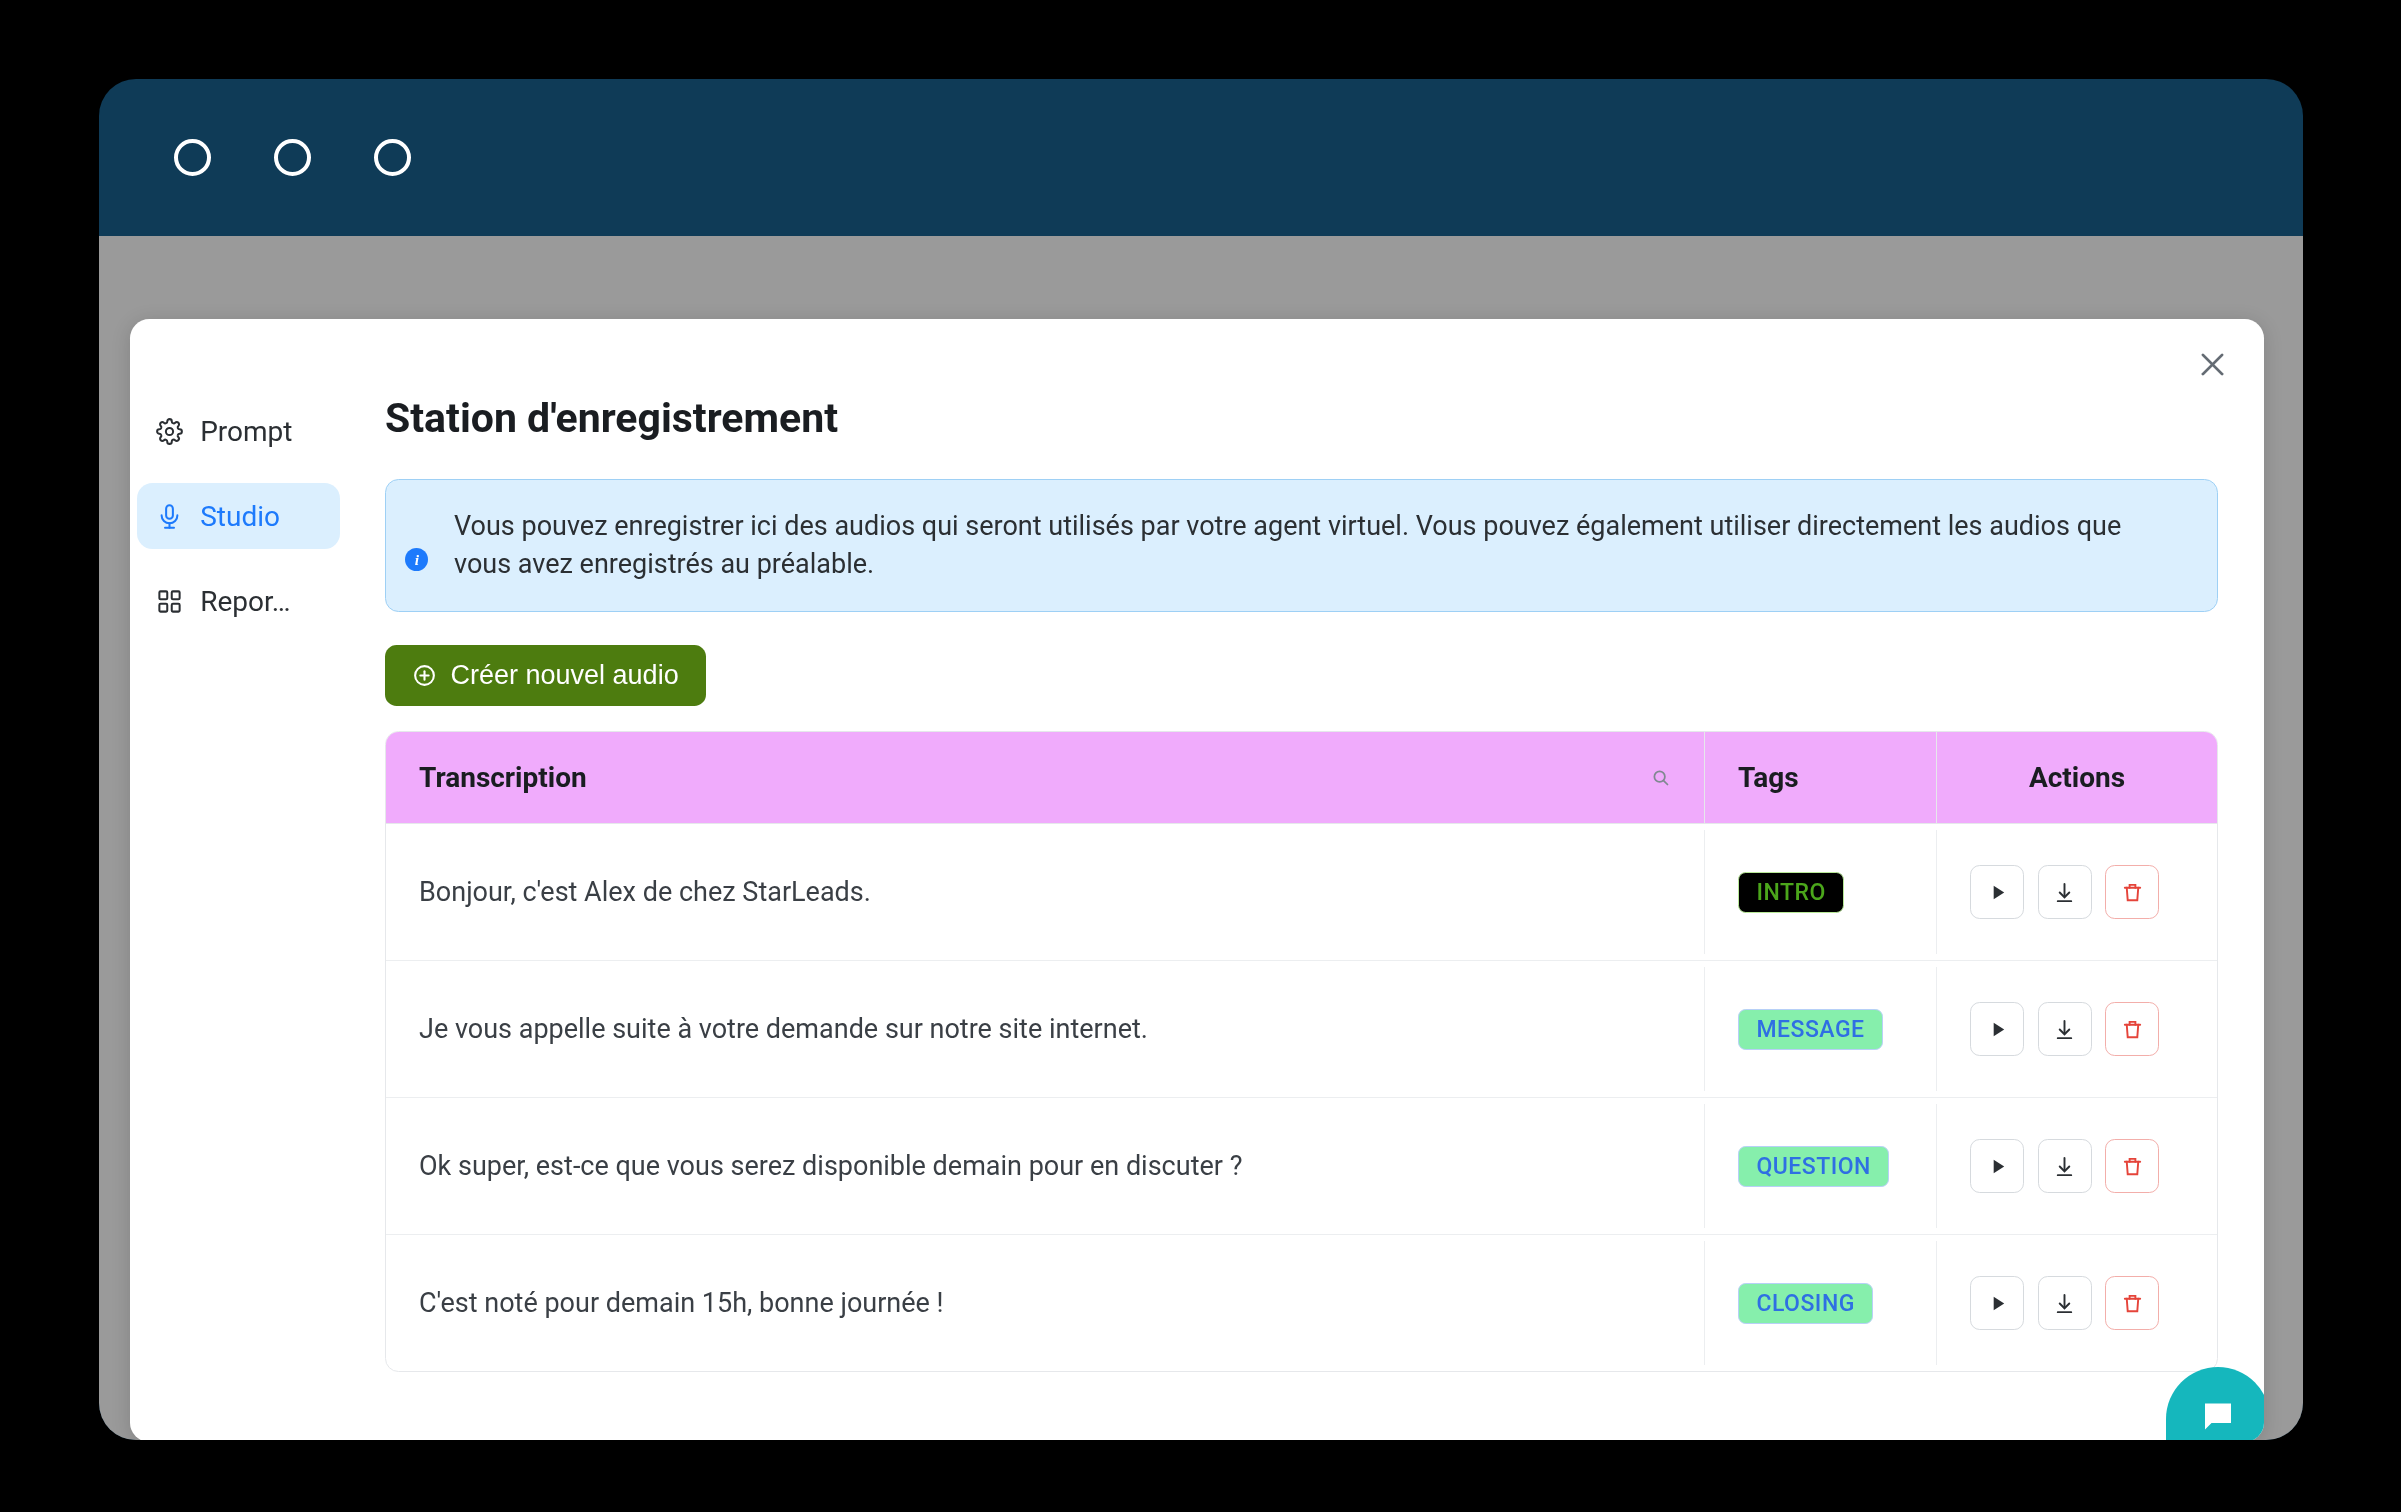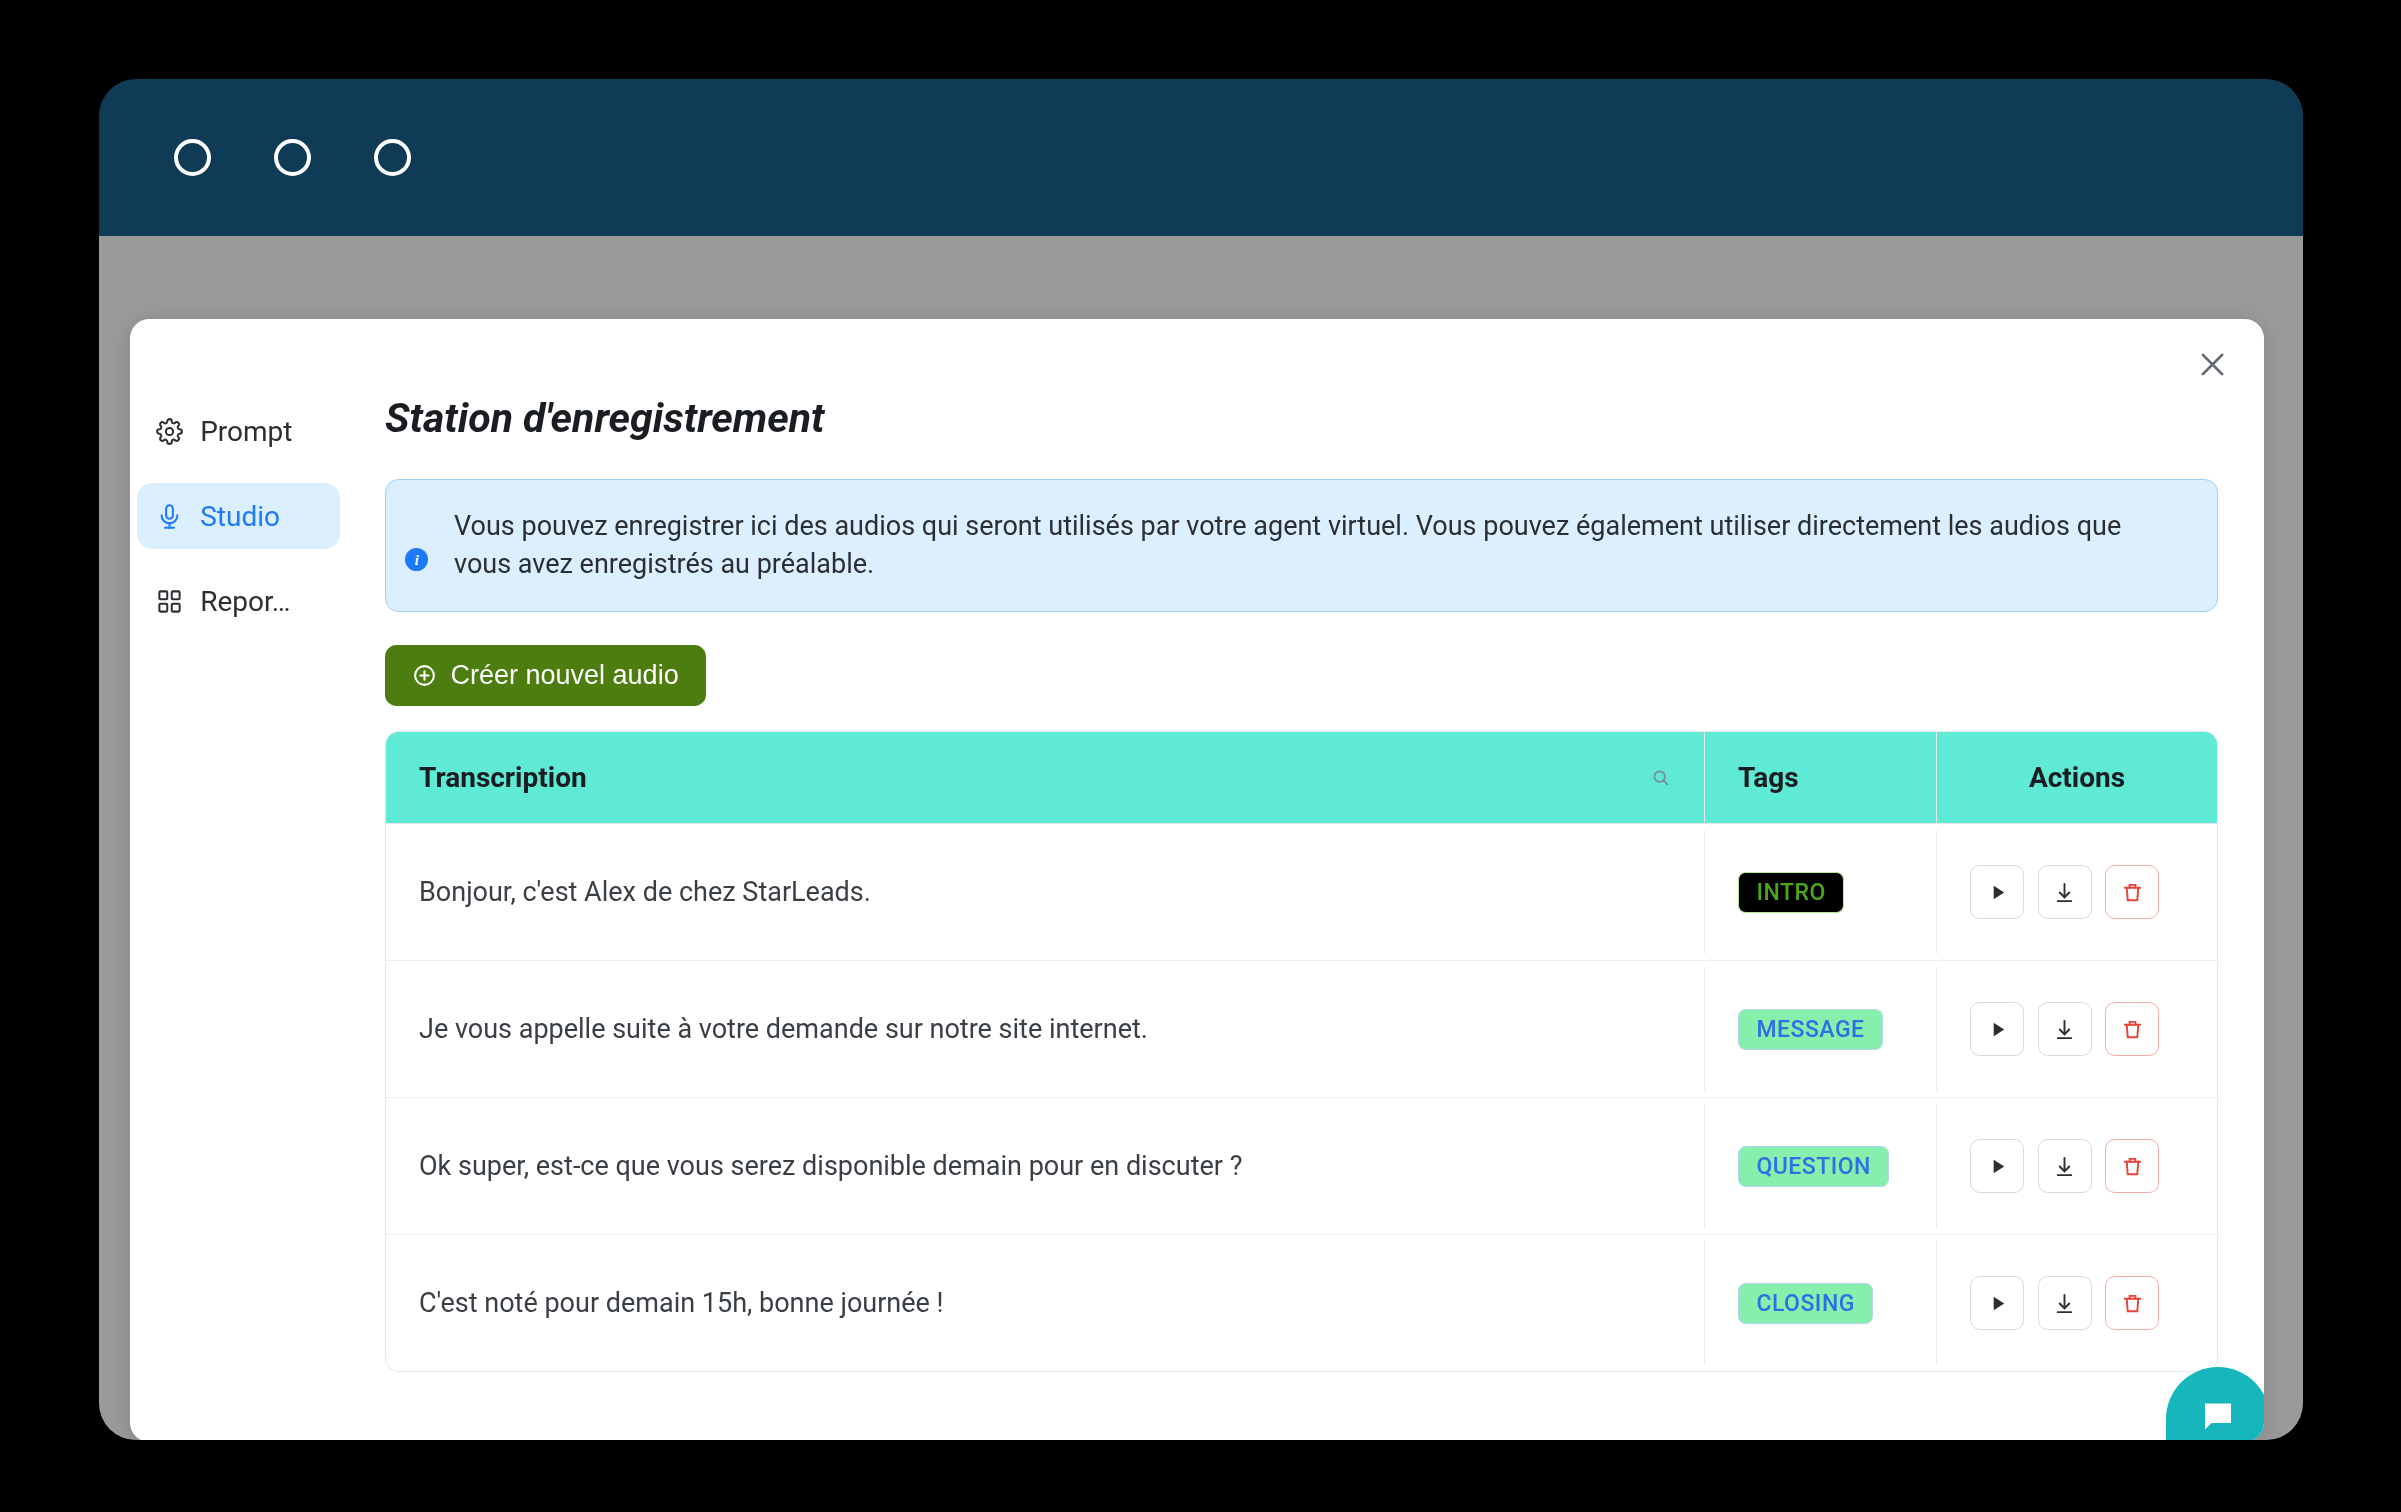--- a/index.html
+++ b/index.html
@@ -108,21 +108,20 @@
     padding: 75px 46px 39px 39px;
     position: relative;
     min-width: 0;
   }
 
   .page-title {
     font-size: 41px;
     font-weight: 700;
     color: #1a1d21;
     margin-bottom: 37px;
-    font-style: italic;
   }
 
   .info-banner {
     border: 1.9px solid #9ed0f5;
     background: #dbeffe;
     border-radius: 13.5px;
     padding: 27px 35px 27px 68px;
     position: relative;
     font-size: 27px;
     color: #2b2f33;
@@ -164,21 +163,21 @@
     border: 1.4px solid #e6e8eb;
     border-radius: 13.5px;
     overflow: hidden;
   }
   .thead, .trow {
     display: grid;
     grid-template-columns: 1fr 232px 280px;
     align-items: center;
   }
   .thead {
-    background: #5eead4;
+    background: #f0abfc;
     border-bottom: 1.4px solid #e6e8eb;
     font-size: 28px;
     font-weight: 700;
     color: #1a1d21;
   }
   .thead .th { padding: 29px 33px; border-right: 1.4px solid #e6e8eb; display:flex; align-items:center; justify-content:space-between; }
   .thead .th:last-child { border-right: none; justify-content: center; }
   .thead .search-icn { width: 21px; height: 21px; color: #808891; cursor:pointer; }
   .thead .search-icn svg { width:100%; height:100%; display:block; }
 

